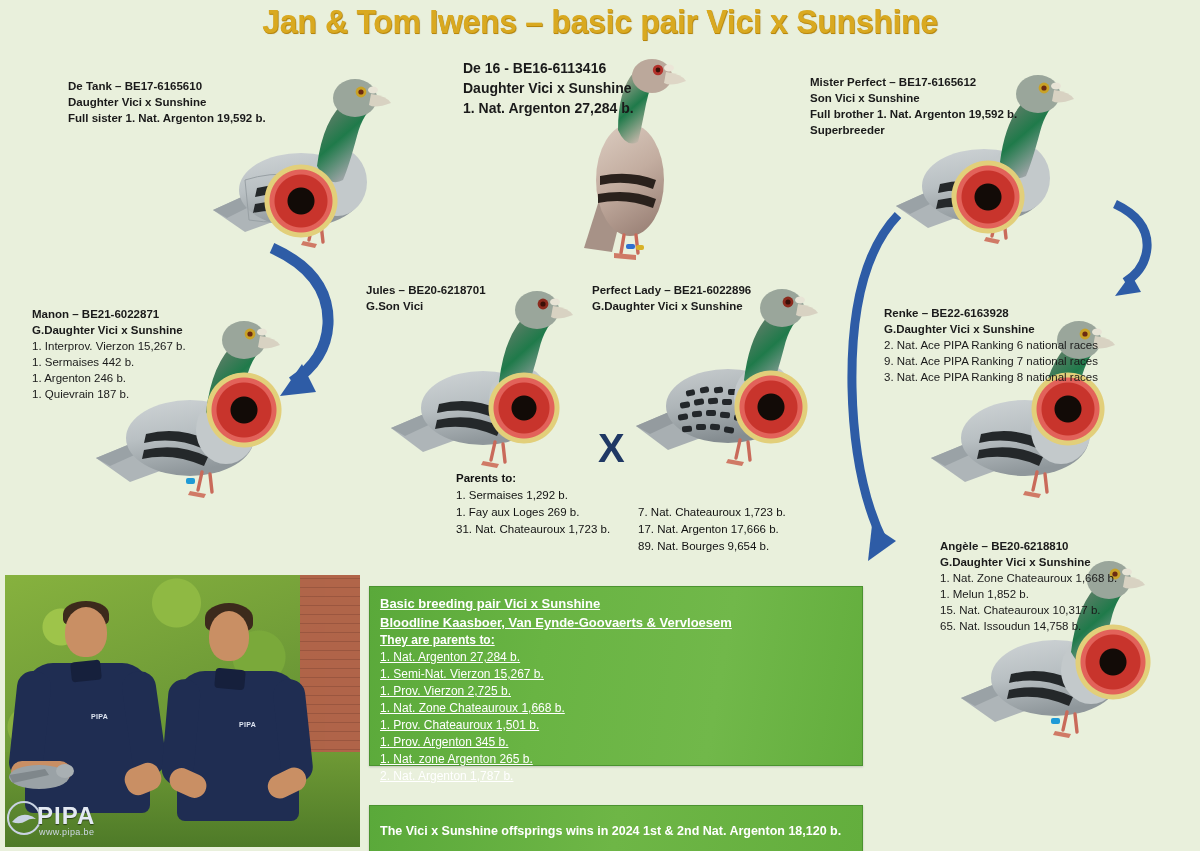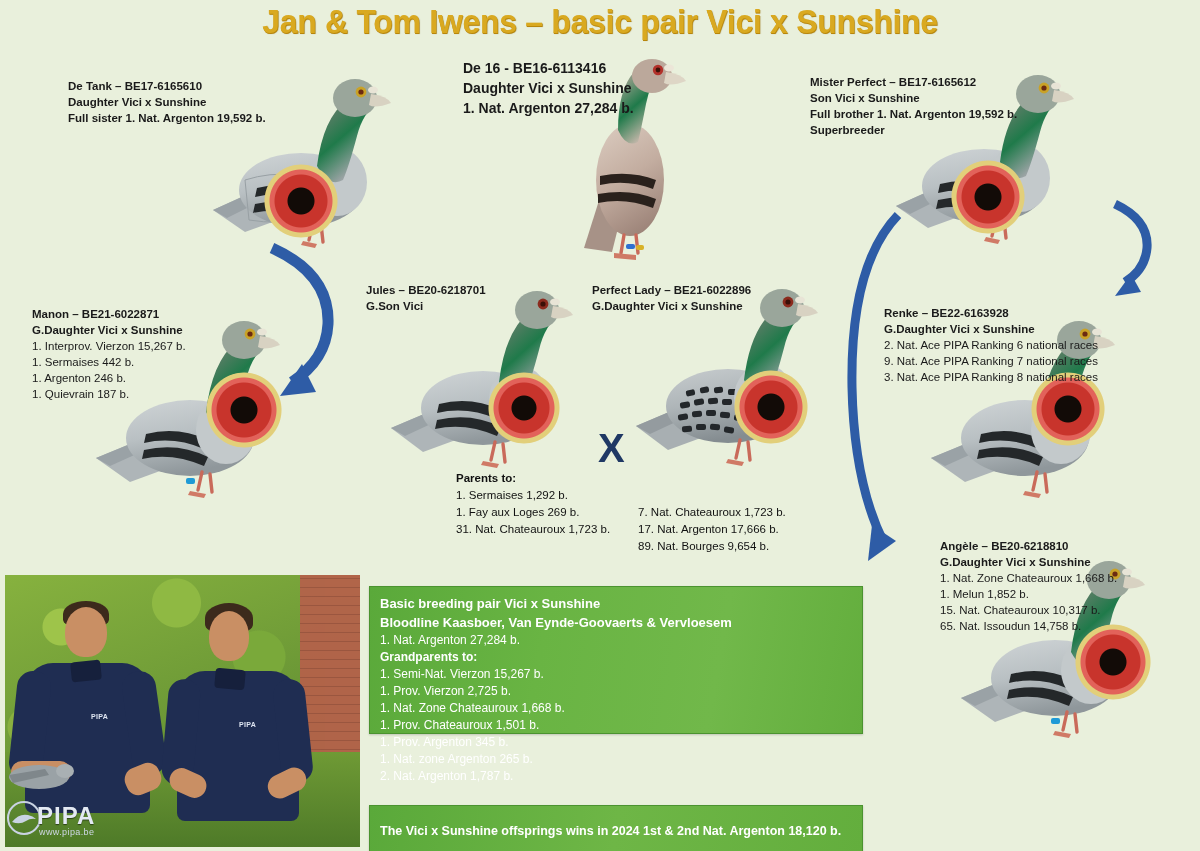--- a/index.html
+++ b/index.html
@@ -57,26 +57,27 @@
   
   .parents { position: absolute; }
   .parents .ptitle { font-weight: bold; font-size: 11.5px; line-height: 17px; color:#111; }
   .parents .pcols { display: flex; gap: 28px; }
   .parents .pcol div { font-size: 11.5px; line-height: 17px; color:#111; white-space: nowrap; }
 
   
   .infobox {
     position: absolute;
     left: 369px; top: 586px;
-    width: 494px; height: 148px;
+    width: 494px; height: 180px;
     background: linear-gradient(100deg, #5aa93a 0%, #69b443 35%, #71b84a 70%, #63ae3d 100%);
     border: 1px solid #4b9330;
     padding: 7px 4px 0 10px;
     color: #fff;
     box-shadow: 0 1px 2px rgba(0,0,0,.18);
+    text-decoration: underline;
   }
   .infobox .l1 { font-size: 13px; font-weight: bold; line-height: 19px; }
   .infobox .l2 { font-size: 12px; font-weight: bold; line-height: 17px; }
   .infobox .l3 { font-size: 12px; font-weight: normal; line-height: 17px; }
 
   .footerbox {
     position: absolute;
     left: 369px; top: 805px;
     width: 494px; height: 52px;
     background: linear-gradient(100deg, #5aa93a 0%, #6eb646 50%, #63ae3d 100%);
@@ -485,22 +486,22 @@
   <div class="arrow" style="left:842px; top:205px;">
     <svg width="70" height="360" viewBox="0 0 70 360">
       <path d="M56 10 q-48 50 -46 172 q2 96 32 156" fill="none" stroke="#2e5ca6" stroke-width="9" stroke-linecap="butt"></path>
       <path d="M30 320 L26 356 L54 336 Z" fill="#2e5ca6"></path>
     </svg>
   </div>
 
   <div class="infobox">
     <div class="l1">Basic breeding pair Vici x Sunshine</div>
     <div class="l1">Bloodline Kaasboer, Van Eynde-Goovaerts &amp; Vervloesem</div>
+    <div class="l2">They are parents to:</div>
     <div class="l3">1. Nat. Argenton 27,284 b.</div>
-    <div class="l2">Grandparents to:</div>
     <div class="l3">1. Semi-Nat. Vierzon 15,267 b.</div>
     <div class="l3">1. Prov. Vierzon 2,725 b.</div>
     <div class="l3">1. Nat. Zone Chateauroux 1,668 b.</div>
     <div class="l3">1. Prov. Chateauroux 1,501 b.</div>
     <div class="l3">1. Prov. Argenton 345 b.</div>
     <div class="l3">1. Nat. zone Argenton 265 b.</div>
     <div class="l3">2. Nat. Argenton 1,787 b.</div>
   </div>
 
   <div class="footerbox">The Vici x Sunshine offsprings wins in 2024 1st &amp; 2nd Nat. Argenton 18,120 b.</div>

